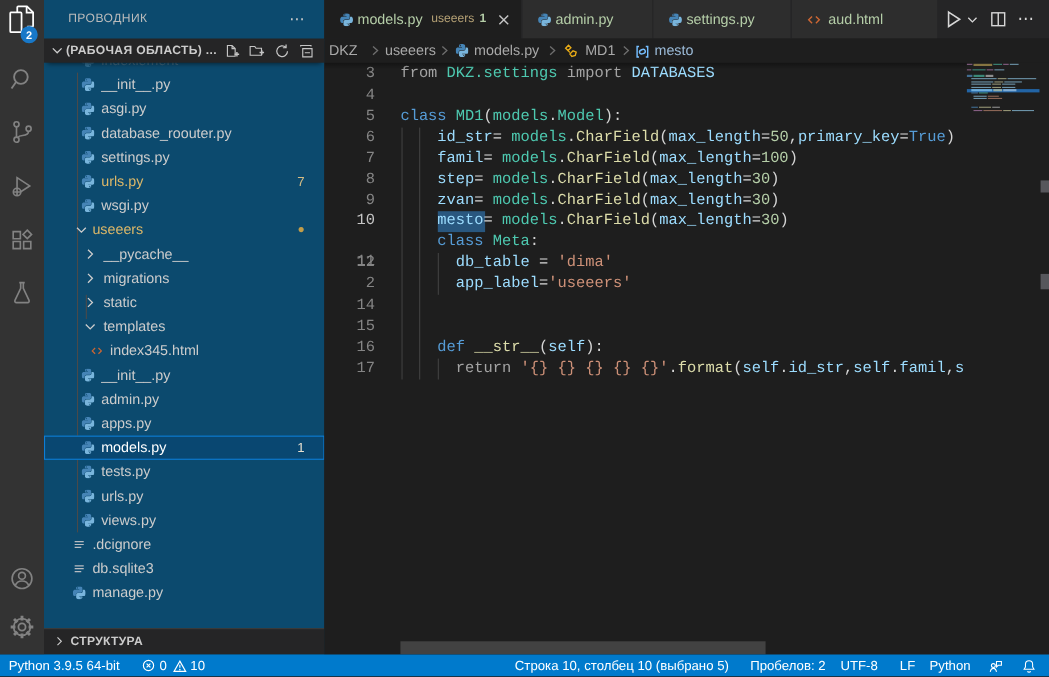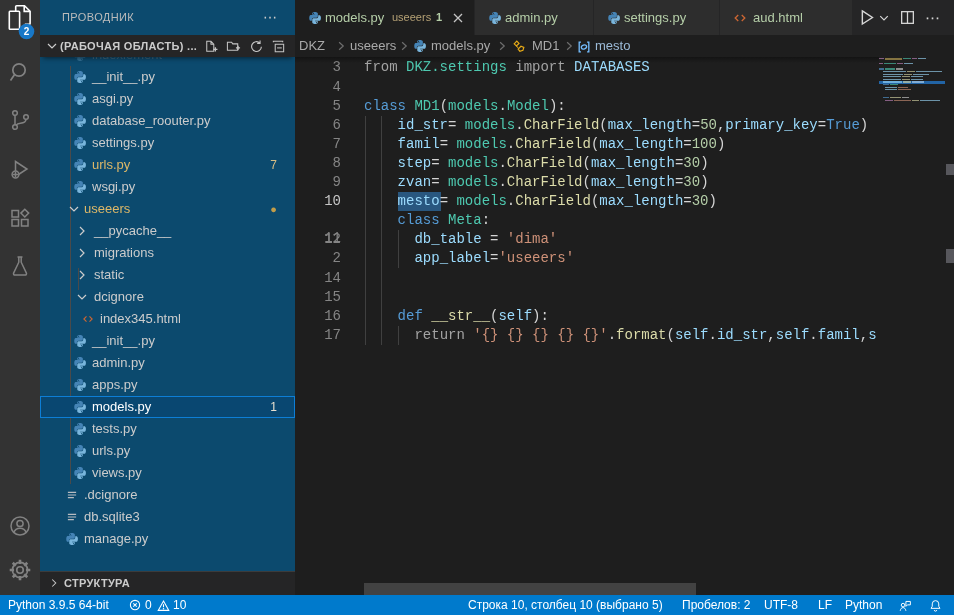--- a/index.html
+++ b/index.html
@@ -236,21 +236,21 @@
   <div class="row" style="top:242px">
         <svg class="chev" style="left:34px">
           <use href="#chevR"></use>
         </svg>
         <span class="lbl" style="left:54px">migrations</span>
       </div>
   <div class="row" style="top:286px">
         <svg class="chev" style="left:34px">
           <use href="#chevD"></use>
         </svg>
-        <span class="lbl" style="left:54px">dcignore</span>
+        <span class="lbl" style="left:54px">templates</span>
       </div>
   <div class="row" style="top:308px">
         <svg class="pyi" style="left:42px">
           <use href="#htmlico"></use>
         </svg>
         <span class="lbl" style="left:60px">index345.html</span>
       </div>
   <div class="row" style="top:330px">
         <svg class="pyi" style="left:34px">
           <use href="#py"></use>

